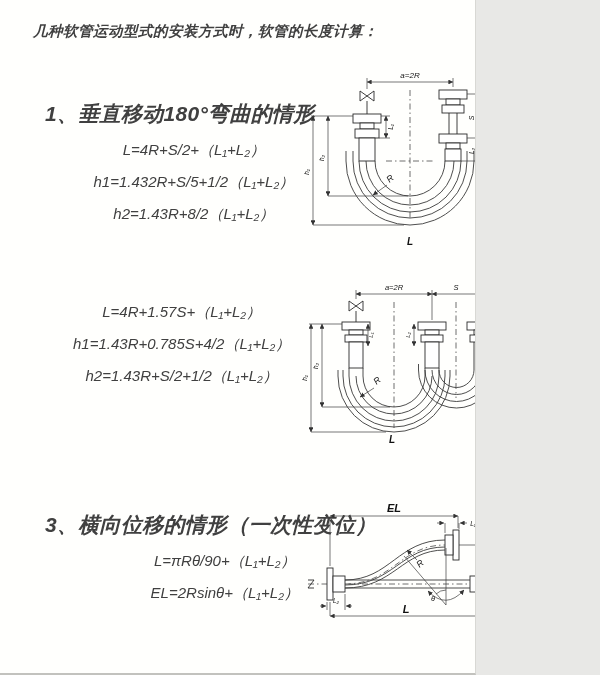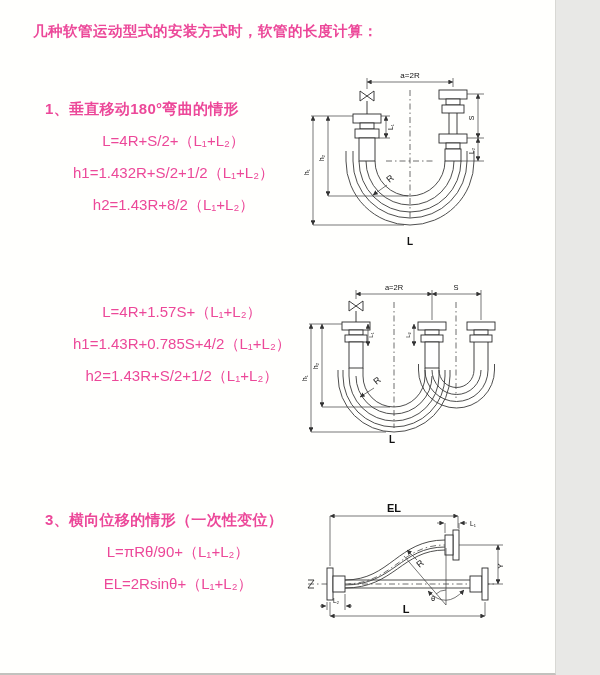--- a/index.html
+++ b/index.html
@@ -1,28 +1,28 @@
 <!DOCTYPE html>
 <html><head>
 <meta charset="utf-8">
 <style>
   html,body { margin:0; padding:0; }
   body { font-family:"Liberation Sans","DejaVu Sans",sans-serif; background:#e8e8e6; }
   .page {
-    position:relative; width:556px; height:675px; background:#fffffd;
-    overflow:hidden; color:#ec4899;
-    border-right:1px solid #d8d8d4; border-bottom:2px solid #c2c2be; box-sizing:border-box;
+    position:relative; width:476px; height:675px; background:#fffffd;
+    overflow:hidden; color:#404040;
+    border-right:1px solid #d8d8d4; border-bottom:2px solid #c2c2be; box-sizing:border-box;font-style:italic;
   }
   .doc-title {
     position:absolute; left:33px; top:22px;
     font-size:14.5px; font-weight:700; letter-spacing:0.5px;
   }
   .section { position:absolute; left:45px; }
   .sec1 { top:100px; } .sec2 { top:296px; } .sec3 { top:511px; }
-  .sec-heading { font-size:15px; font-weight:700; margin-bottom:6px; letter-spacing:0.3px; }
+  .sec-heading { font-size:21px; font-weight:700; margin-bottom:6px; letter-spacing:0.3px; }
   .formula { font-size:15px; font-weight:400; margin-left:28px; line-height:32px; white-space:nowrap;text-align:center; }
   svg.diagram { position:absolute; }
   .d1 { left:302px; top:66px; }
   .d2 { left:302px; top:278px; }
   .d3 { left:298px; top:498px; }
   svg .ol   { stroke:#2a2a2a; stroke-width:0.9; fill:none; }
   svg .part { stroke:#2a2a2a; stroke-width:0.9; fill:#ffffff; }
   svg .hose { stroke:#3a3a3a; stroke-width:0.9; fill:none; }
   svg .dim  { stroke:#3c3c3c; stroke-width:0.7; fill:none; }
   svg .hdash{ stroke:#4a4a4a; stroke-width:0.8; fill:none; stroke-dasharray:6 3 1.5 3; }
@@ -31,21 +31,21 @@
 </head>
 <body>
 
 <div class="page">
 
   <div class="doc-title">几种软管运动型式的安装方式时，软管的长度计算：</div>
 
   <div class="section sec1">
     <div class="sec-heading">1、垂直移动180°弯曲的情形</div>
     <div class="formula">L=4R+S/2+（L₁+L₂）</div>
-    <div class="formula">h1=1.432R+S/2+1/2（L₁+L₂）</div>
+    <div class="formula">h1=1.432R+S/5+1/2（L₁+L₂）</div>
     <div class="formula">h2=1.43R+8/2（L₁+L₂）</div>
   </div>
 
   <svg class="diagram d1" width="280" height="192" viewBox="0 0 280 192">
     <defs>
       <pattern id="braid1" width="4" height="4" patternUnits="userSpaceOnUse">
         <path d="M0 0 L4 4 M4 0 L0 4" stroke="#666" stroke-width="0.7"></path>
       </pattern>
       <marker id="arr1" viewBox="0 0 10 10" refX="9.5" refY="5" markerWidth="7" markerHeight="7" orient="auto-start-reverse">
         <path d="M0 0 L10 5 L0 10 z" fill="#333"></path>

